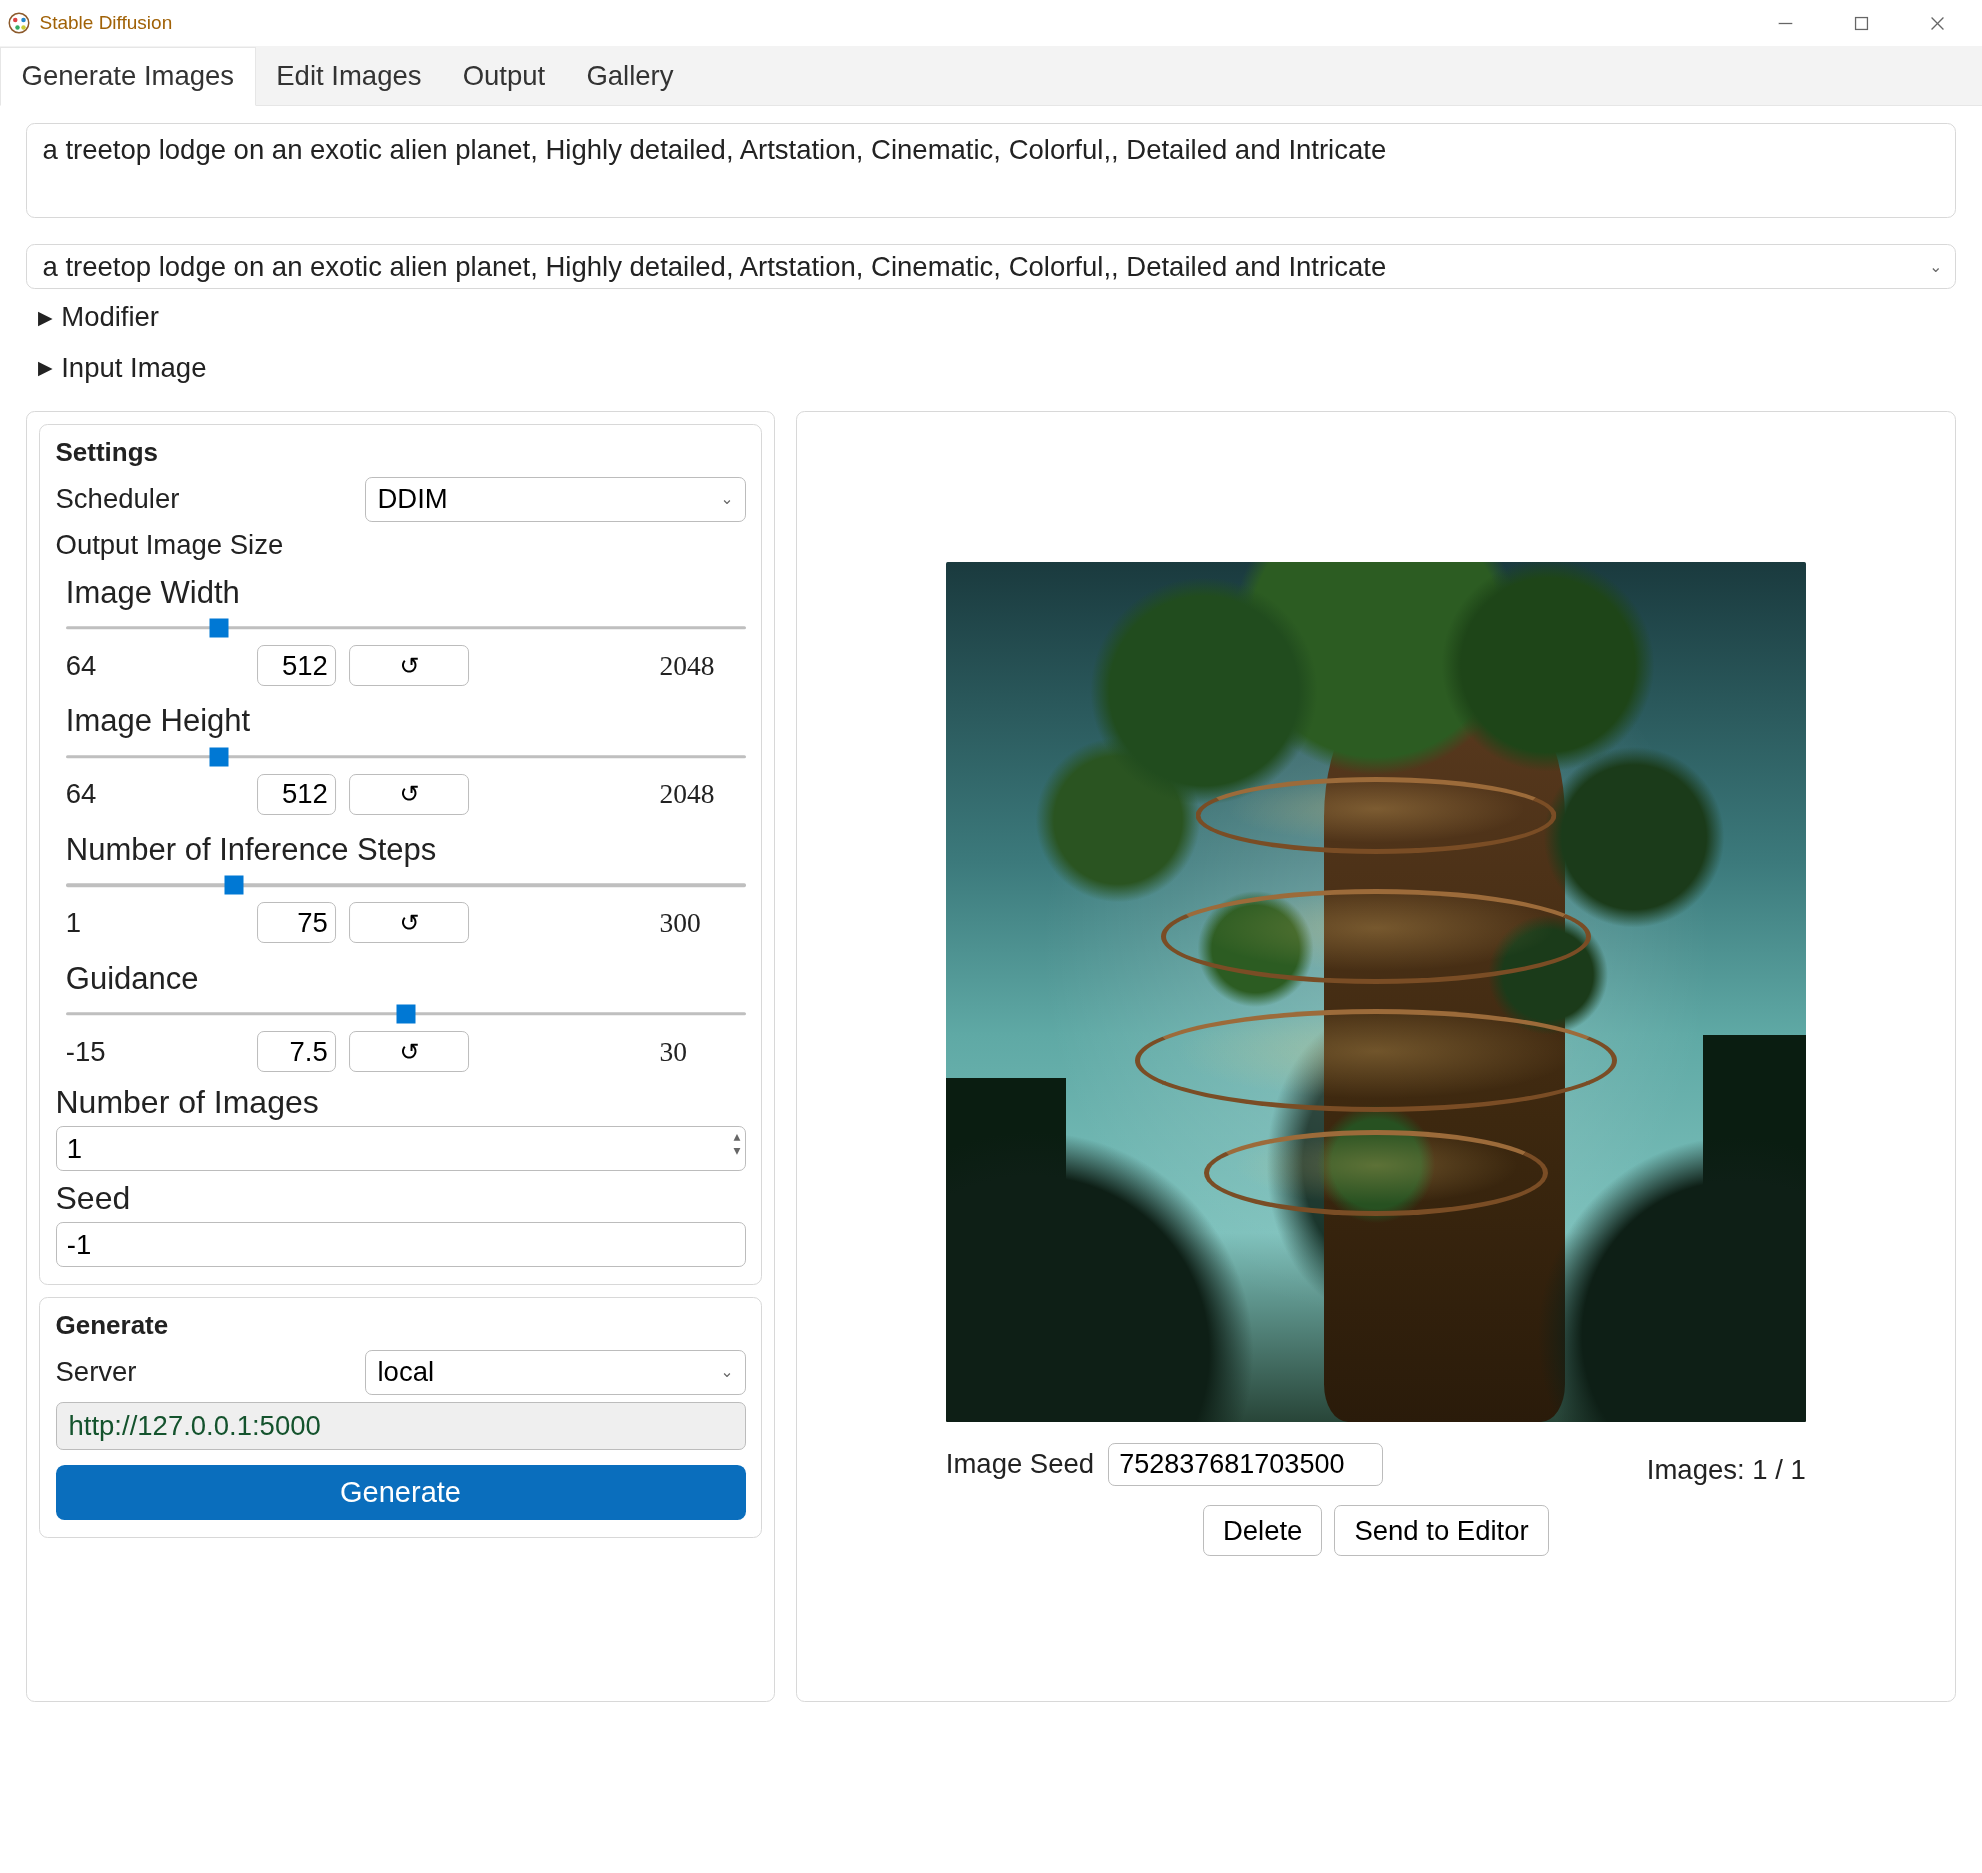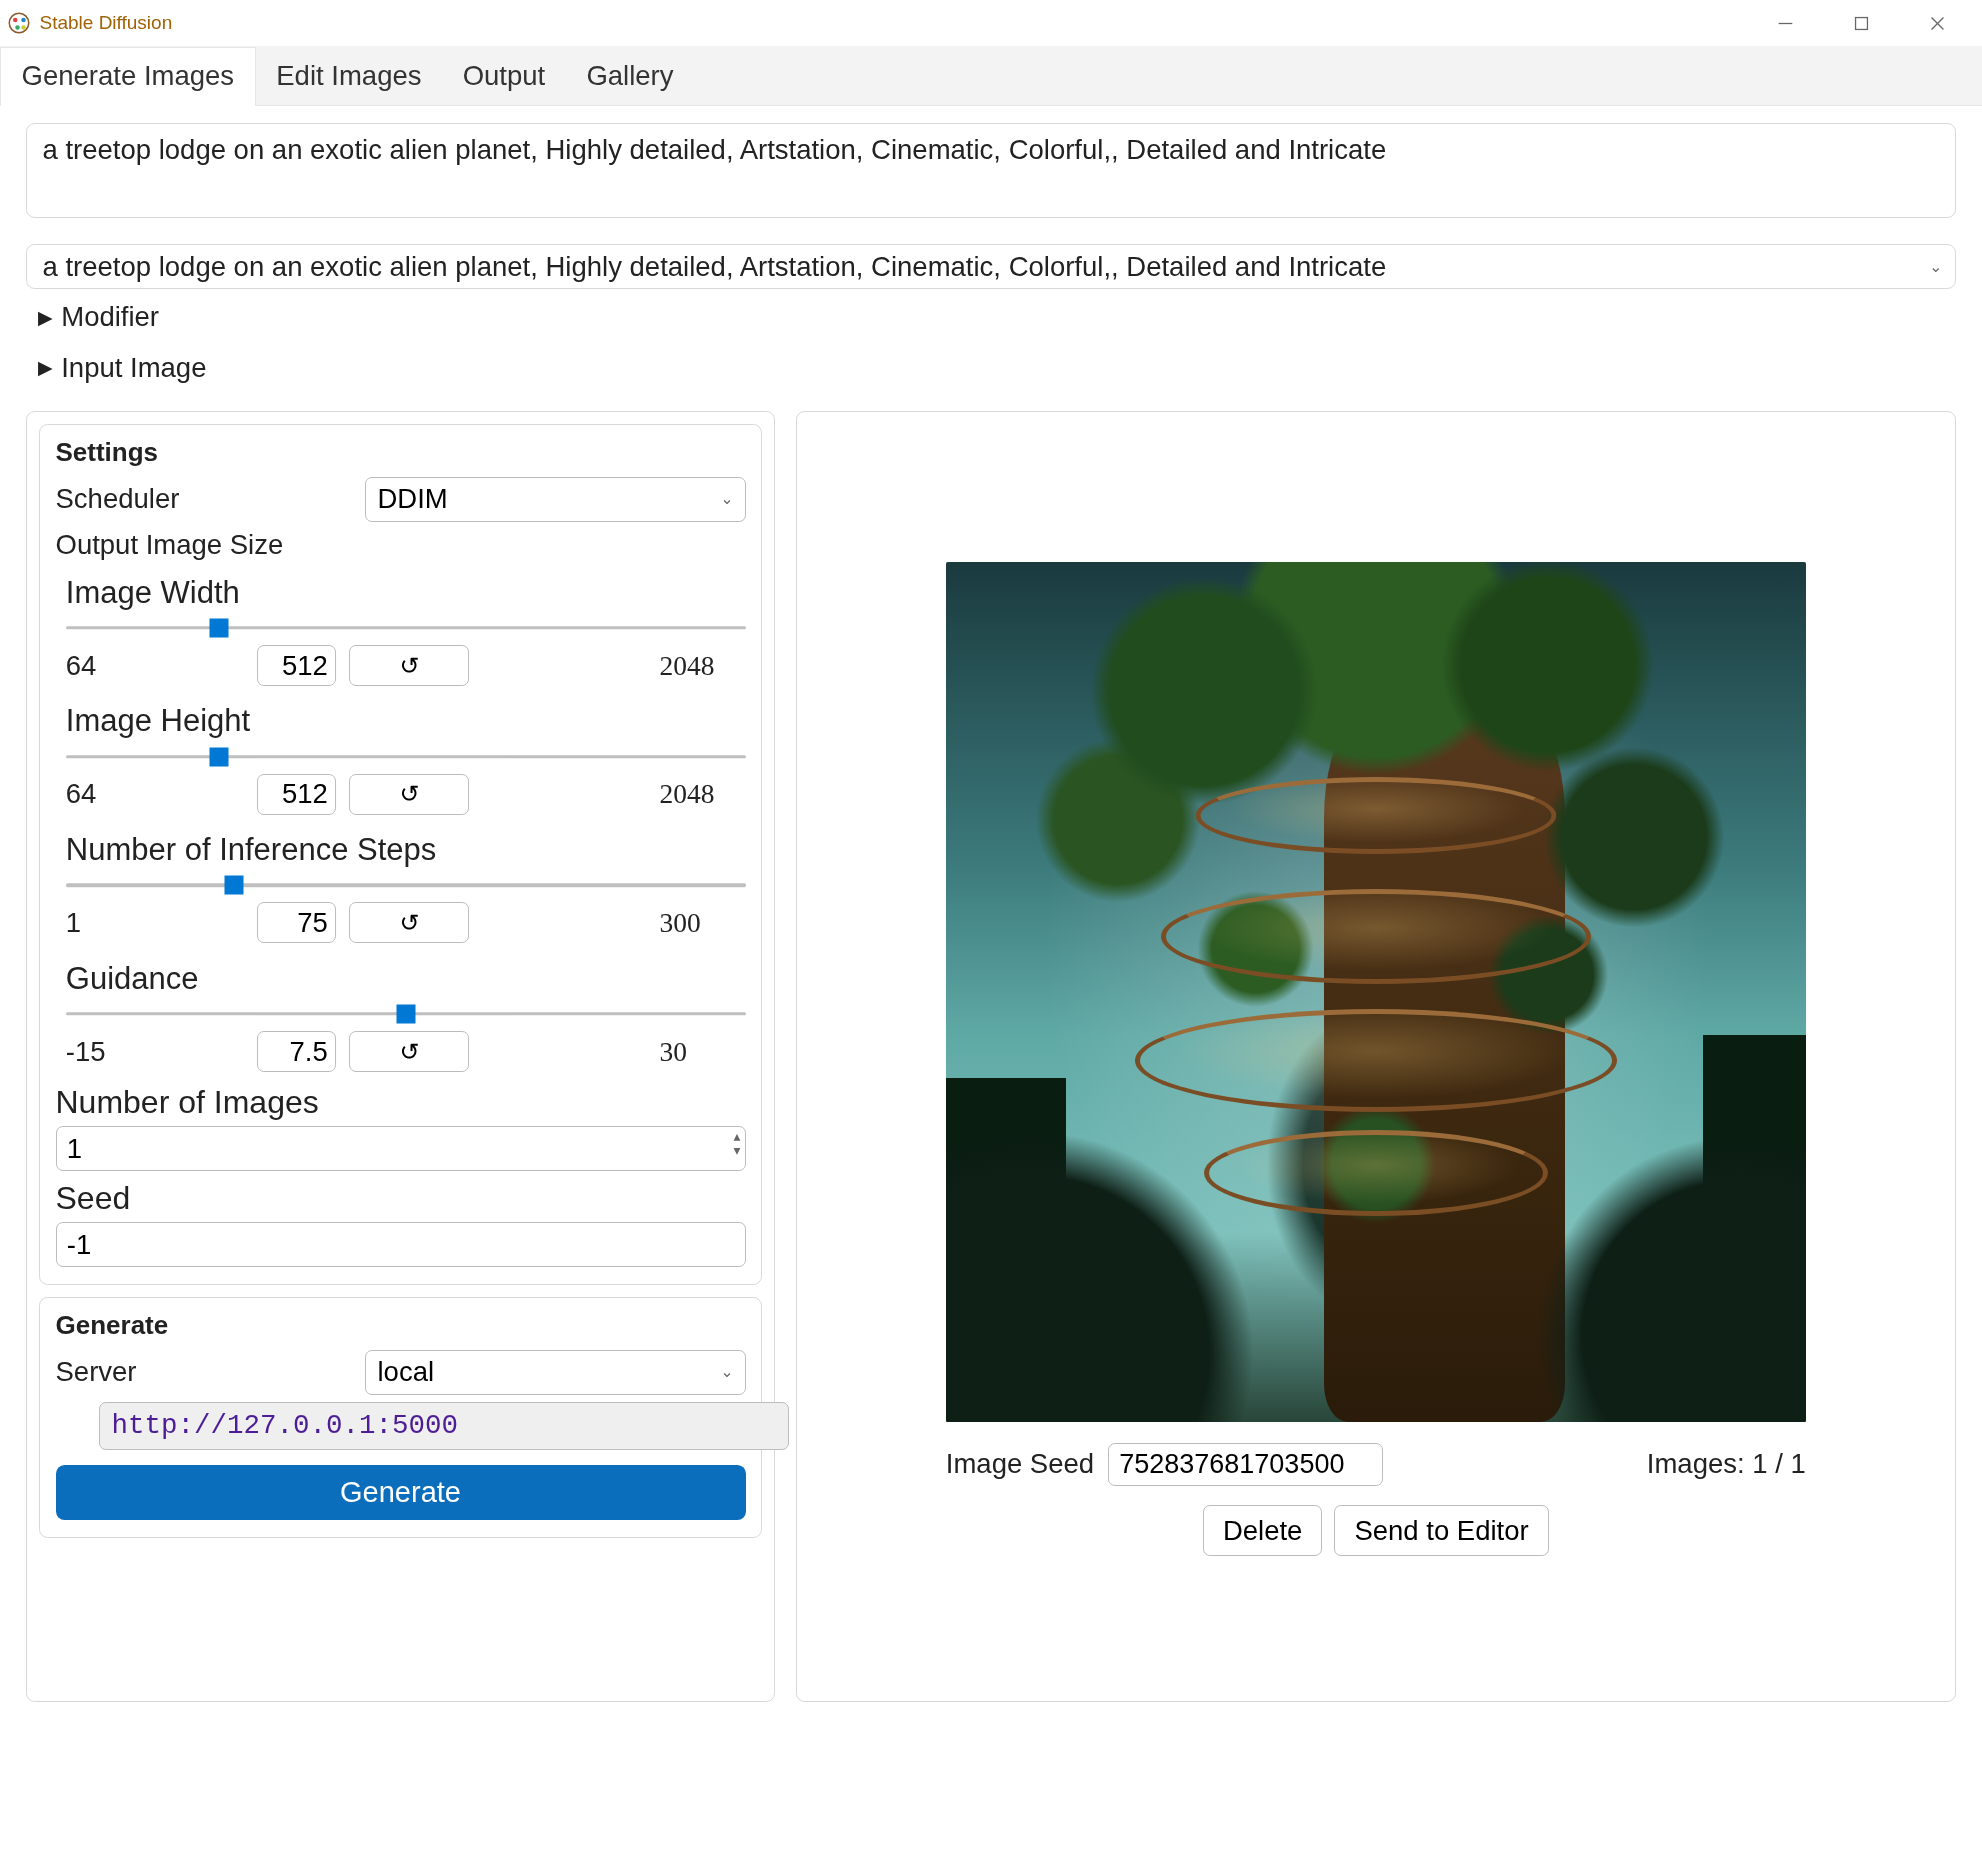--- a/index.html
+++ b/index.html
@@ -258,24 +258,23 @@
     display: flex; flex-direction: column;
     line-height: 1;
   }
   .url-input {
     width: 100%;
     border: 0.9px solid #bcbcbc;
     border-radius: 6.9px;
     padding: 5.2px 12px;
     font-size: 27.5px;
     height: 48px;
-    font-family: Liberation Mono, monospace;
+    font-family: Liberation Sans, sans-serif;
     background: #efefef;
-    color: #4c1d95;
-    margin-left: 43px;
+    color: #14532d;
   }
   .primary-btn {
     width: 100%;
     height: 55px;
     background: #0a6ebd;
     color: #fff;
     border: none;
     border-radius: 8.6px;
     font-size: 29px;
     cursor: pointer;
@@ -332,21 +331,21 @@
     z-index: 2;
   }
   .ring.r1 { width: 361px; height: 77px; top: 215px; }
   .ring.r2 { width: 430px; height: 95px; top: 327px; }
   .ring.r3 { width: 482px; height: 103px; top: 447px; }
   .ring.r4 { width: 344px; height: 86px; top: 568px; }
 
   .seed-row {
     display: flex;
     width: 860px;
-    align-items: center;
+    align-items: flex-end;
     justify-content: space-between;
     margin-top: 20.6px;
     font-size: 27.5px;
   }
   .seed-row .left-part { display: flex; align-items: center; gap: 13.8px; }
   .seed-input {
     width: 275px;
     border: 0.9px solid #bcbcbc;
     border-radius: 6.9px;
     padding: 3.4px 10.3px;

